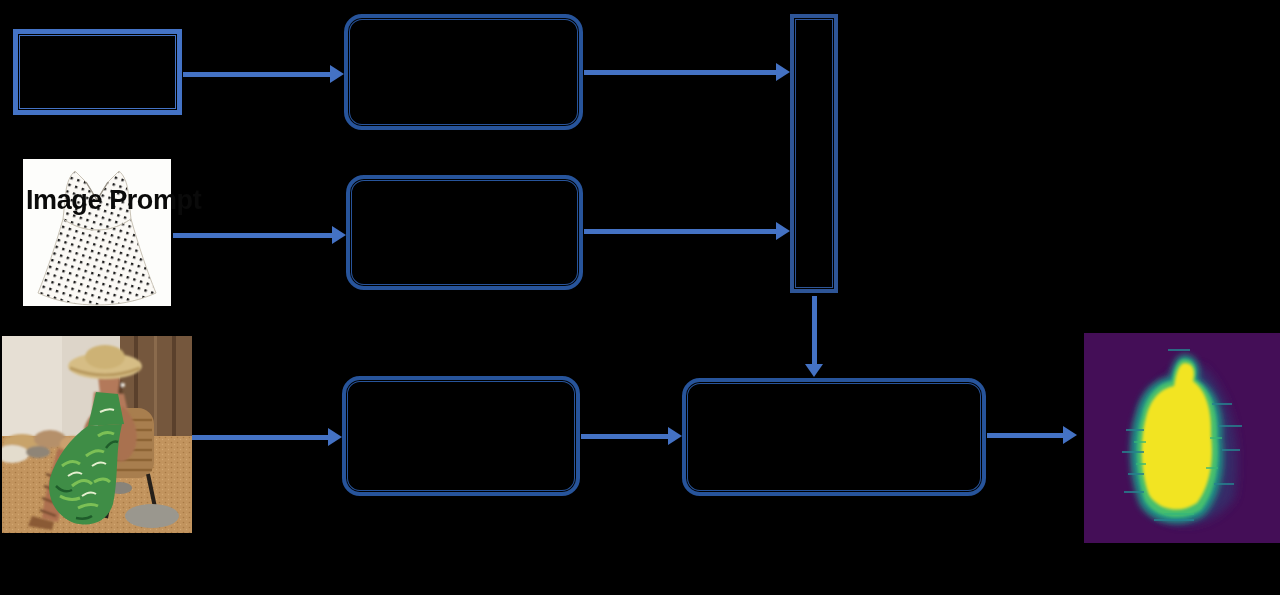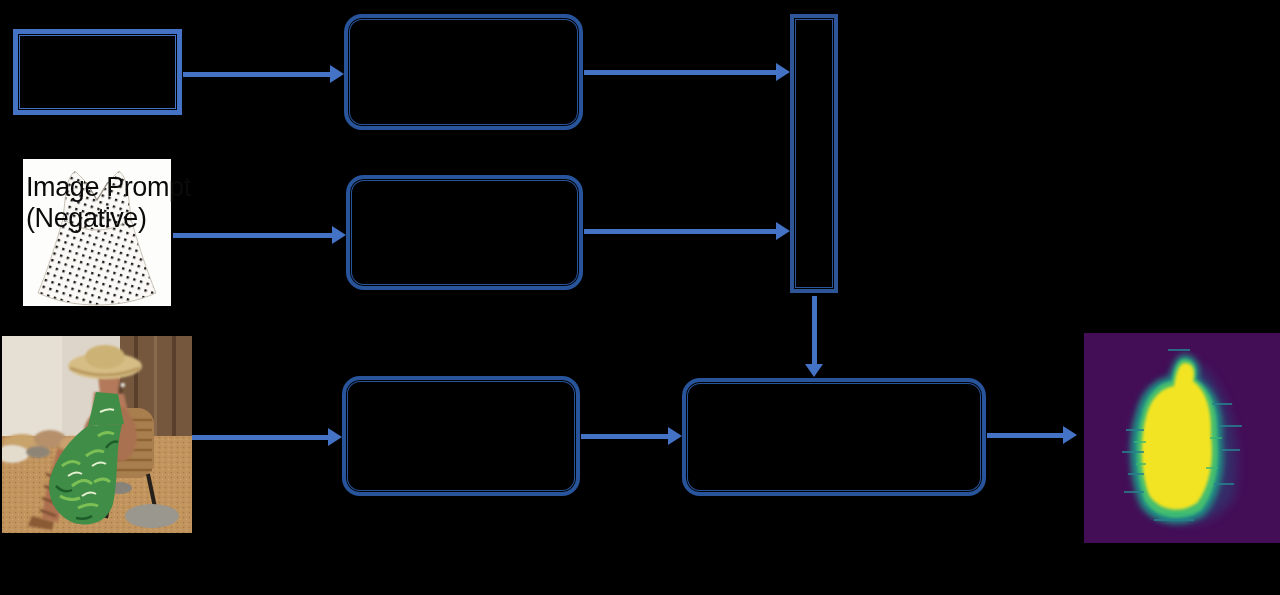--- a/index.html
+++ b/index.html
@@ -27,22 +27,22 @@
                  border-left:14px solid #4472C4;border-top:9px solid transparent;
                  border-bottom:9px solid transparent;}
   .arrow-v{position:absolute;width:18px;}
   .arrow-v .line{position:absolute;top:0;bottom:12px;left:7px;width:5px;background:#4472C4;}
   .arrow-v .head{position:absolute;bottom:0;left:0;width:0;height:0;
                  border-top:13px solid #4472C4;border-left:9px solid transparent;
                  border-right:9px solid transparent;}
 
   
   .img{position:absolute;display:block;}
-  .neg-caption{position:absolute;left:26px;top:172px;width:230px;z-index:5;
-               color:#0a0a0a;font-size:27px;line-height:31px;font-weight:400;
+  .neg-caption{position:absolute;left:26px;top:185px;width:230px;z-index:5;
+               color:#0a0a0a;font-size:27px;line-height:31px;font-weight:700;
                letter-spacing:-0.4px;white-space:nowrap;}
 </style>
 </head>
 <body>
 
 <div class="stage">
 
   <div class="box input-rect"></div>
 
   <div class="arrow-h" style="left:183px;top:65px;width:161px;">
@@ -69,21 +69,20 @@
     <rect width="148" height="147" fill="#fdfdfb"></rect>
     <path d="M52,12 C47,16 44,24 43,32 L40,60 C52,68 62,71 74,71 C86,71 96,68 108,60 L105,32
              C104,24 101,16 96,12 L85,23 L74,41 L63,23 Z" fill="url(#dots)" stroke="#c9c3b6" stroke-width="1"></path>
     <path d="M40,60 C32,88 24,112 15,134 C35,143 55,146 74,146 C93,146 113,143 133,134
              C124,112 116,88 108,60 C96,68 86,71 74,71 C62,71 52,68 40,60 Z" fill="url(#dots)" stroke="#c9c3b6" stroke-width="1"></path>
     <path d="M63,23 L74,41 L85,23" fill="none" stroke="#9a948a" stroke-width="1.4"></path>
   </svg>
 
   <div class="neg-caption">
     <div>Image Prompt</div>
-    <div>(Negative)</div>
   </div>
 
   <div class="arrow-h" style="left:173px;top:226px;width:173px;">
     <div class="line"></div>
     <div class="head"></div>
   </div>
 
   <div class="box rounded rb-mid"></div>
 
   <div class="arrow-h" style="left:584px;top:222px;width:206px;">

